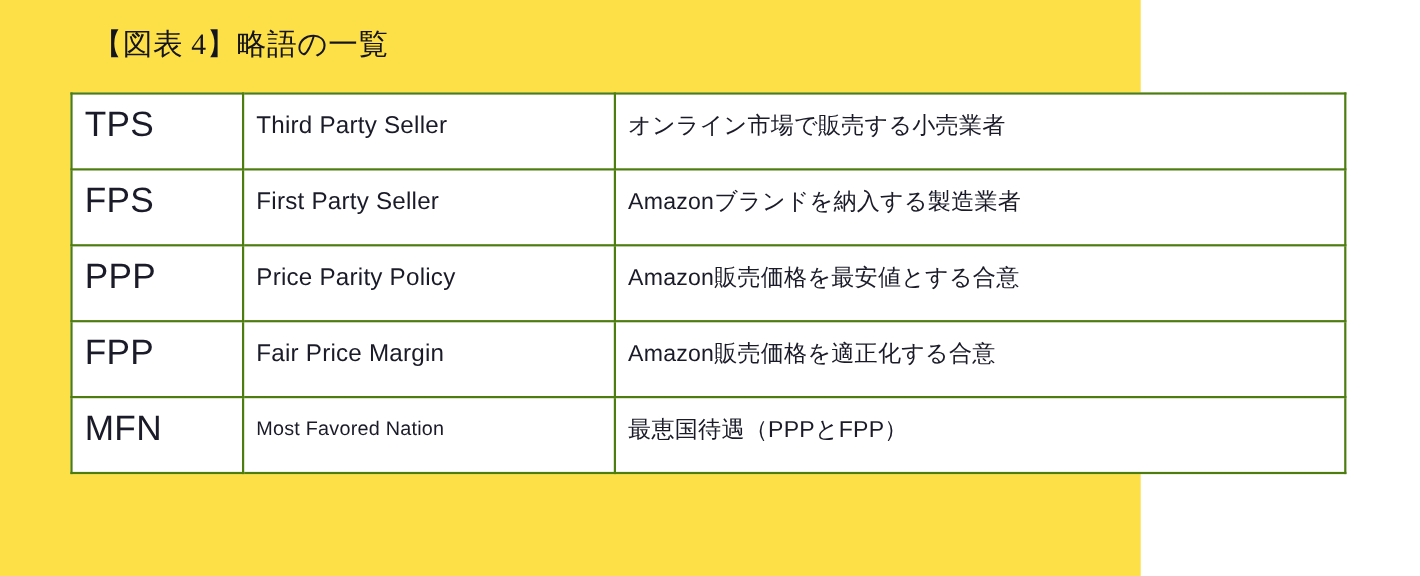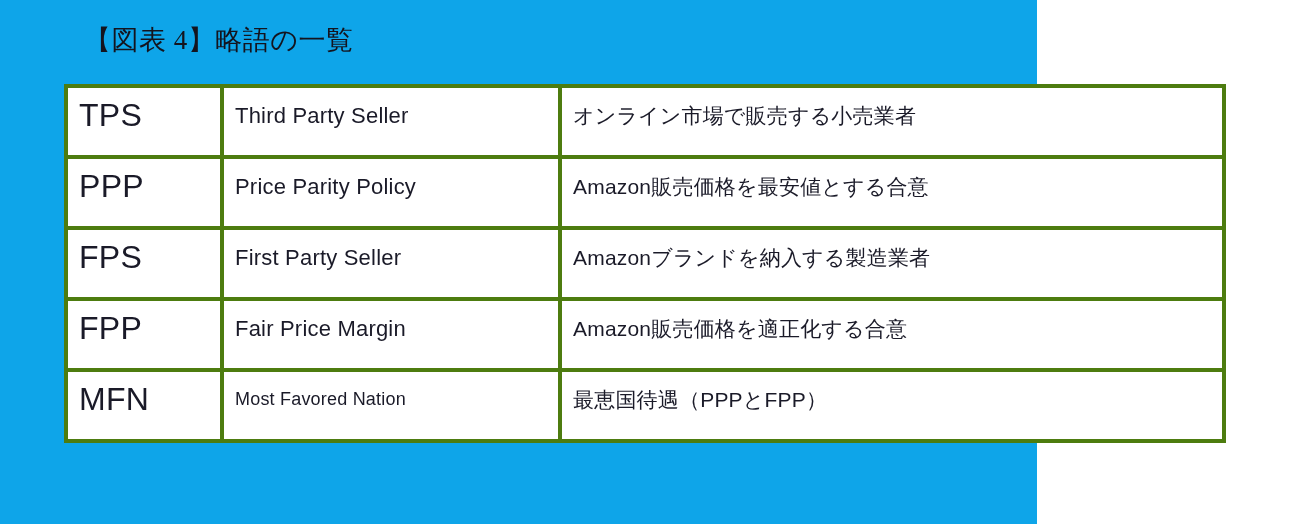--- a/index.html
+++ b/index.html
@@ -14,21 +14,21 @@
     overflow: hidden;
     font-family: "Liberation Sans", "DejaVu Sans", sans-serif;
     color: #1a1a28;
     -webkit-font-smoothing: antialiased;
   }
 
   .page {
     position: relative;
     width: 1037px;
     height: 524px;
-    background: #0ea5e9;
+    background: #fde047;
   }
 
   
   .figure-caption {
     position: absolute;
     left: 84px;
     top: 20px;
     font-family: "Liberation Serif", "DejaVu Serif", serif;
     font-size: 27px;
     line-height: 40px;
@@ -41,21 +41,21 @@
   .abbrev-table {
     position: absolute;
     left: 64px;
     top: 84px;
     width: 1158px;
     border-collapse: collapse;
     table-layout: fixed;
     background: #ffffff;
   }
   .abbrev-table td {
-    border: 4px solid #4d7c0f;
+    border: 2px solid #4d7c0f;
     padding: 0 0 12px 11px;
     vertical-align: middle;
     font-weight: 300;
     color: #1a1a28;
     background: #ffffff;
   }
 
   .col-abbr   { width: 156px; }
   .col-full   { width: 338px; }
   .col-desc   { width: 664px; }
@@ -118,39 +118,39 @@
         <td>
           <span class="cell-full">Third Party Seller</span>
         </td>
         <td>
           <span class="cell-desc">オンライン市場で販売する小売業者</span>
         </td>
       </tr>
 
       <tr class="row-std">
         <td>
+          <span class="cell-abbr">FPS</span>
+        </td>
+        <td>
+          <span class="cell-full">First Party Seller</span>
+        </td>
+        <td>
+          <span class="cell-desc">Amazonブランドを納入する製造業者</span>
+        </td>
+      </tr>
+
+      <tr class="row-std">
+        <td>
           <span class="cell-abbr">PPP</span>
         </td>
         <td>
           <span class="cell-full">Price Parity Policy</span>
         </td>
         <td>
           <span class="cell-desc">Amazon販売価格を最安値とする合意</span>
-        </td>
-      </tr>
-
-      <tr class="row-std">
-        <td>
-          <span class="cell-abbr">FPS</span>
-        </td>
-        <td>
-          <span class="cell-full">First Party Seller</span>
-        </td>
-        <td>
-          <span class="cell-desc">Amazonブランドを納入する製造業者</span>
         </td>
       </tr>
 
       <tr class="row-std">
         <td>
           <span class="cell-abbr">FPP</span>
         </td>
         <td>
           <span class="cell-full">Fair Price Margin</span>
         </td>

